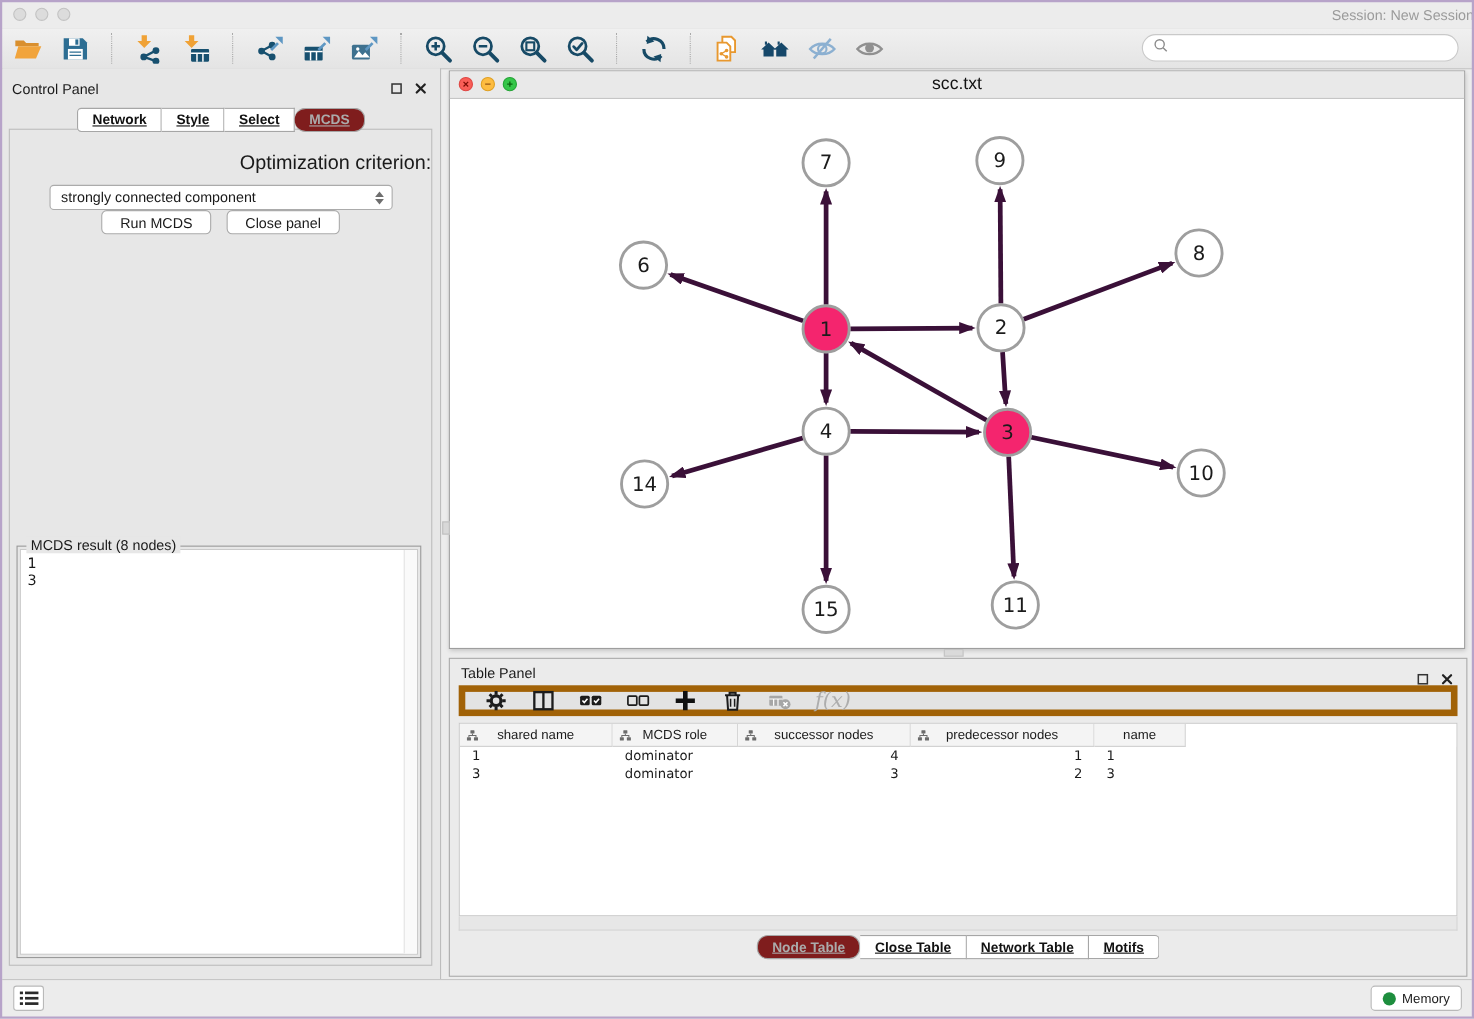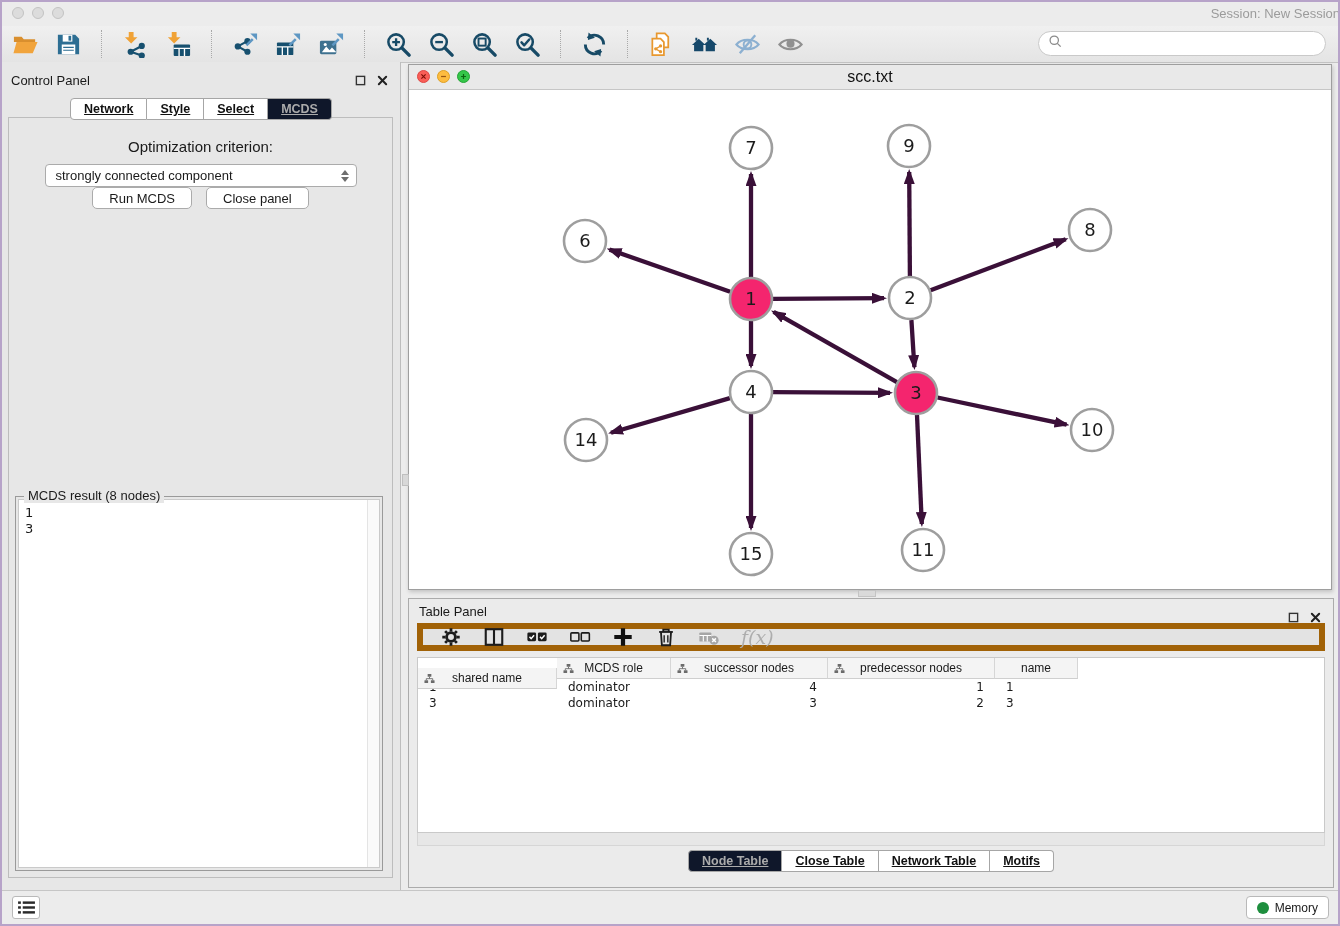--- a/index.html
+++ b/index.html
@@ -27,23 +27,23 @@
 
   
   .cpanel{position:absolute;left:2px;top:62px;width:399px;height:828px;background:#E7E7E7;border-right:1px solid #BDBDBD;box-sizing:border-box;}
   .cp-header{height:36px;position:relative;display:flex;align-items:center;padding-left:9px;font-size:13px;}
   .panebtns{position:absolute;right:10px;top:11px;display:flex;gap:7px;}
   .panebtn{width:15px;height:15px;display:flex;align-items:center;justify-content:center;}
   .panel-tabs{display:flex;justify-content:center;position:relative;z-index:2;}
   .tab{background:#FFF;border:1px solid #A6A6A6;border-left:none;padding:3px 13px 3px;font-size:12.5px;font-weight:700;color:#111;line-height:14px;text-decoration:underline;}
   .tab:first-child{border-left:1px solid #A6A6A6;border-radius:4px 0 0 4px;}
   .tab:last-child{border-radius:0 4px 4px 0;}
-  .tab.active{background:#0f172a;color:#ABABAB;}
+  .tab.active{background:#7f1d1d;color:#ABABAB;border-radius:10px;}
   .cp-box{position:absolute;left:6px;right:7px;top:55px;bottom:12px;border:1px solid #BDBDBD;background:#E7E7E7;}
-  .opt-label{margin-top:20px;text-align:center;font-size:15px;}
+  .opt-label{margin-top:20px;text-align:right;font-size:18px;}
   .selectbox{margin:9px auto 0;width:312px;height:23px;background:#FFF;border:1px solid #ABABAB;border-radius:4px;
     display:flex;align-items:center;padding-left:10px;font-size:13px;box-sizing:border-box;}
   .stepper{margin-left:auto;margin-right:7px;display:flex;flex-direction:column;gap:2px;align-items:center;}
   .stepper i{width:0;height:0;border-left:4px solid transparent;border-right:4px solid transparent;}
   .stepper .up{border-bottom:5px solid #6E6E6E;}
   .stepper .down{border-top:5px solid #6E6E6E;}
   .btnrow{display:flex;justify-content:center;gap:14px;}
   .btn{background:#FFF;border:1px solid #ABABAB;border-radius:5px;height:22px;padding:0 16px;font-size:13px;
     display:flex;align-items:center;box-sizing:border-box;}
   .groupbox{position:absolute;left:6px;right:9px;top:378px;bottom:6px;border:1px solid #9A9A9A;background:#E7E7E7;padding:2px;}
@@ -458,21 +458,21 @@
               <path d="M1.5 10.3h13M5.8 10.3V17M10.1 10.3V17" stroke="#FFF" stroke-width="1.2"></path>
               <circle cx="17.5" cy="15.5" r="5" fill="#A6A6A6"></circle>
               <path d="M15.5 13.5l4 4M19.5 13.5l-4 4" stroke="#FFF" stroke-width="1.6"></path>
             </svg>
           </span>
         </span>
       <span class="fx">f(x)</span>
     </div>
     <div class="tp-table">
       <div class="thead">
-          <div class="th" style="width: 139px; margin-top: 10px;">
+          <div class="th" style="width: 139px;">
             <svg viewBox="0 0 12 12" width="11" height="11">
               <path d="M6 4.2v2M2.5 7.8V6.2h7v1.6" stroke="#6B6B6B" stroke-width="1" fill="none"></path>
               <g fill="#6B6B6B">
                 <rect x="4" y="1" width="4" height="3.2" rx="0.5"></rect>
                 <rect x="0.5" y="7.8" width="4" height="3.2" rx="0.5"></rect>
                 <rect x="7.5" y="7.8" width="4" height="3.2" rx="0.5"></rect>
               </g>
             </svg>
             <span>shared name</span>
           </div>

